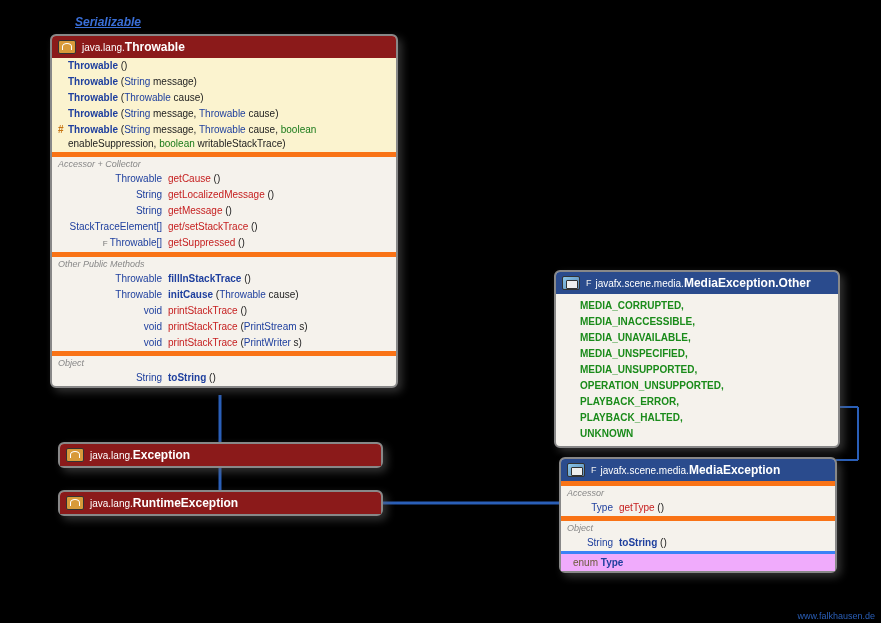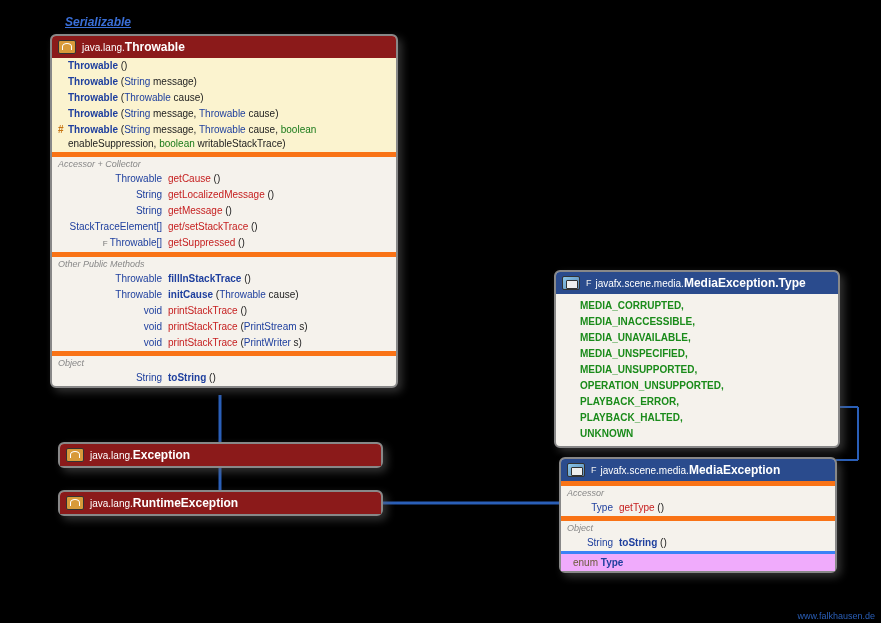--- a/index.html
+++ b/index.html
@@ -40,21 +40,21 @@
 <svg class="conn" width="881" height="623">
   <line x1="220" y1="395" x2="220" y2="442" stroke="#2a5fb8" stroke-width="3"></line>
   <line x1="220" y1="468" x2="220" y2="490" stroke="#2a5fb8" stroke-width="3"></line>
   <line x1="382" y1="503" x2="562" y2="503" stroke="#2a5fb8" stroke-width="3"></line>
   <line x1="562" y1="503" x2="562" y2="460" stroke="#2a5fb8" stroke-width="3"></line>
   <line x1="838" y1="407" x2="858" y2="407" stroke="#2a5fb8" stroke-width="2"></line>
   <line x1="858" y1="407" x2="858" y2="460" stroke="#2a5fb8" stroke-width="2"></line>
   <line x1="858" y1="460" x2="836" y2="460" stroke="#2a5fb8" stroke-width="2"></line>
 </svg>
 
-<div class="iface" style="left:65px;top:15px">Serializable</div>
+<div class="iface" style="left:75px;top:15px">Serializable</div>
 
 <div class="cls" style="left:50px;top:34px;width:348px">
   <div class="hdr">
     <span class="ic"></span>
     <span class="pkg">java.lang.</span>
       <span class="nm">Throwable</span>
   </div>
   <div class="body" id="thr-body">
       <div class="row yellow">
         <span class="mod"></span>
@@ -151,21 +151,21 @@
     <span class="pkg">java.lang.</span>
       <span class="nm">RuntimeException</span>
   </div>
 </div>
 
 <div class="cls" style="left:554px;top:270px;width:286px">
   <div class="hdr fxhdr">
     <span class="ic"></span>
     <span class="fflag">F</span>
     <span class="pkg">javafx.scene.media.</span>
-      <span class="nm">MediaException.Type</span>
+      <span class="nm">MediaException.Other</span>
   </div>
   <div class="body" id="enum-body" style="padding:4px 16px">
       <div class="enumv">MEDIA_CORRUPTED,</div>
       <div class="enumv">MEDIA_INACCESSIBLE,</div>
       <div class="enumv">MEDIA_UNAVAILABLE,</div>
       <div class="enumv">MEDIA_UNSPECIFIED,</div>
       <div class="enumv">MEDIA_UNSUPPORTED,</div>
       <div class="enumv">OPERATION_UNSUPPORTED,</div>
       <div class="enumv">PLAYBACK_ERROR,</div>
       <div class="enumv">PLAYBACK_HALTED,</div>

